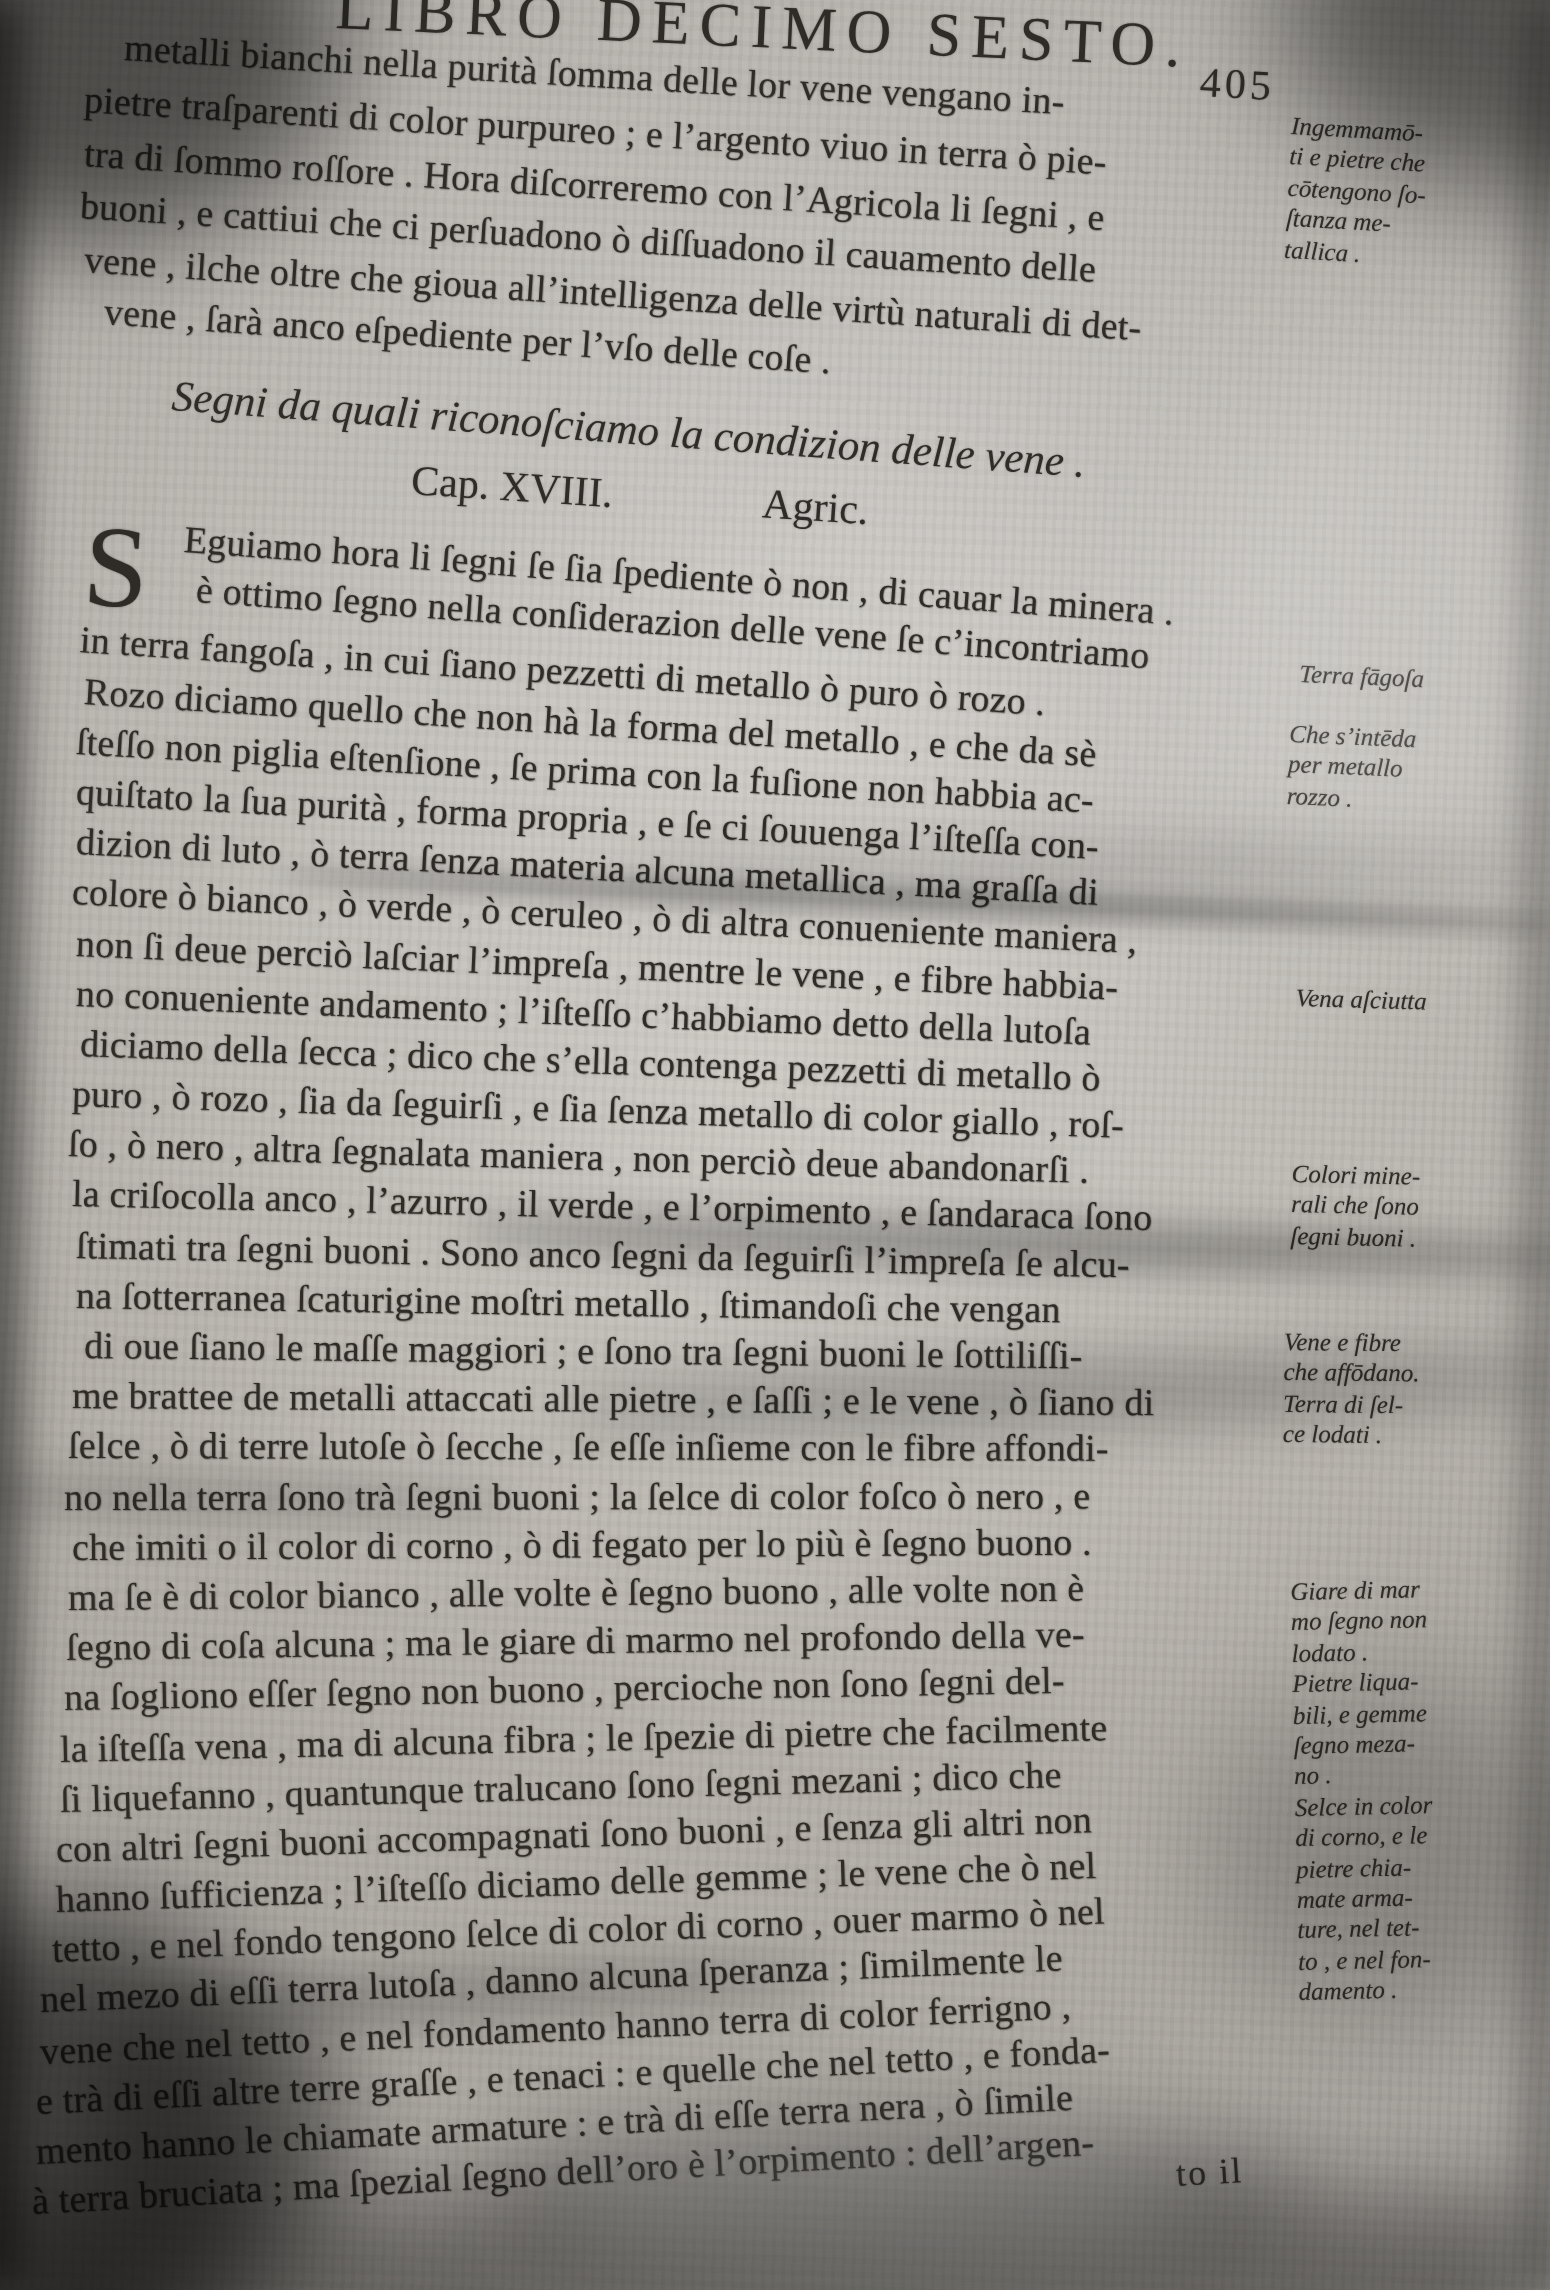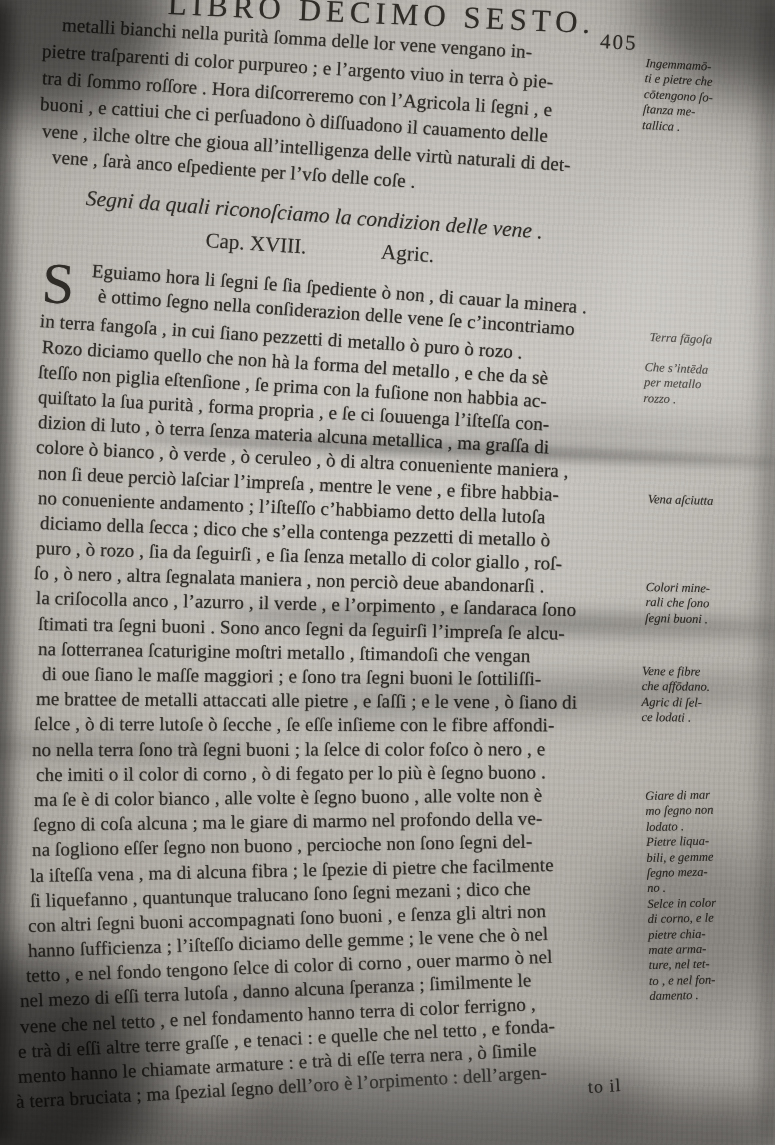--- a/index.html
+++ b/index.html
@@ -118,21 +118,21 @@
     <div class="margin-note" style="top:330px;left:650px;transform:rotate(2.4deg)">Terra fāgoſa</div>
     <div class="margin-note" style="top:360px;left:645px;transform:rotate(2.4deg)">Che s’intēda
 per metallo
 rozzo .</div>
     <div class="margin-note" style="top:492px;left:648px;transform:rotate(1.6deg)">Vena aſciutta</div>
     <div class="margin-note" style="top:580px;left:646px;transform:rotate(1.2deg)">Colori mine-
 rali che ſono
 ſegni buoni .</div>
     <div class="margin-note" style="top:664px;left:642px;transform:rotate(0.6deg)">Vene e fibre
 che affōdano.
-Agric di ſel-
+Terra di ſel-
 ce lodati .</div>
     <div class="margin-note" style="top:789px;left:645px;transform:rotate(-1.2deg)">Giare di mar
 mo ſegno non
 lodato .
 Pietre liqua-
 bili, e gemme
 ſegno meza-
 no .
 Selce in color
 di corno, e le

